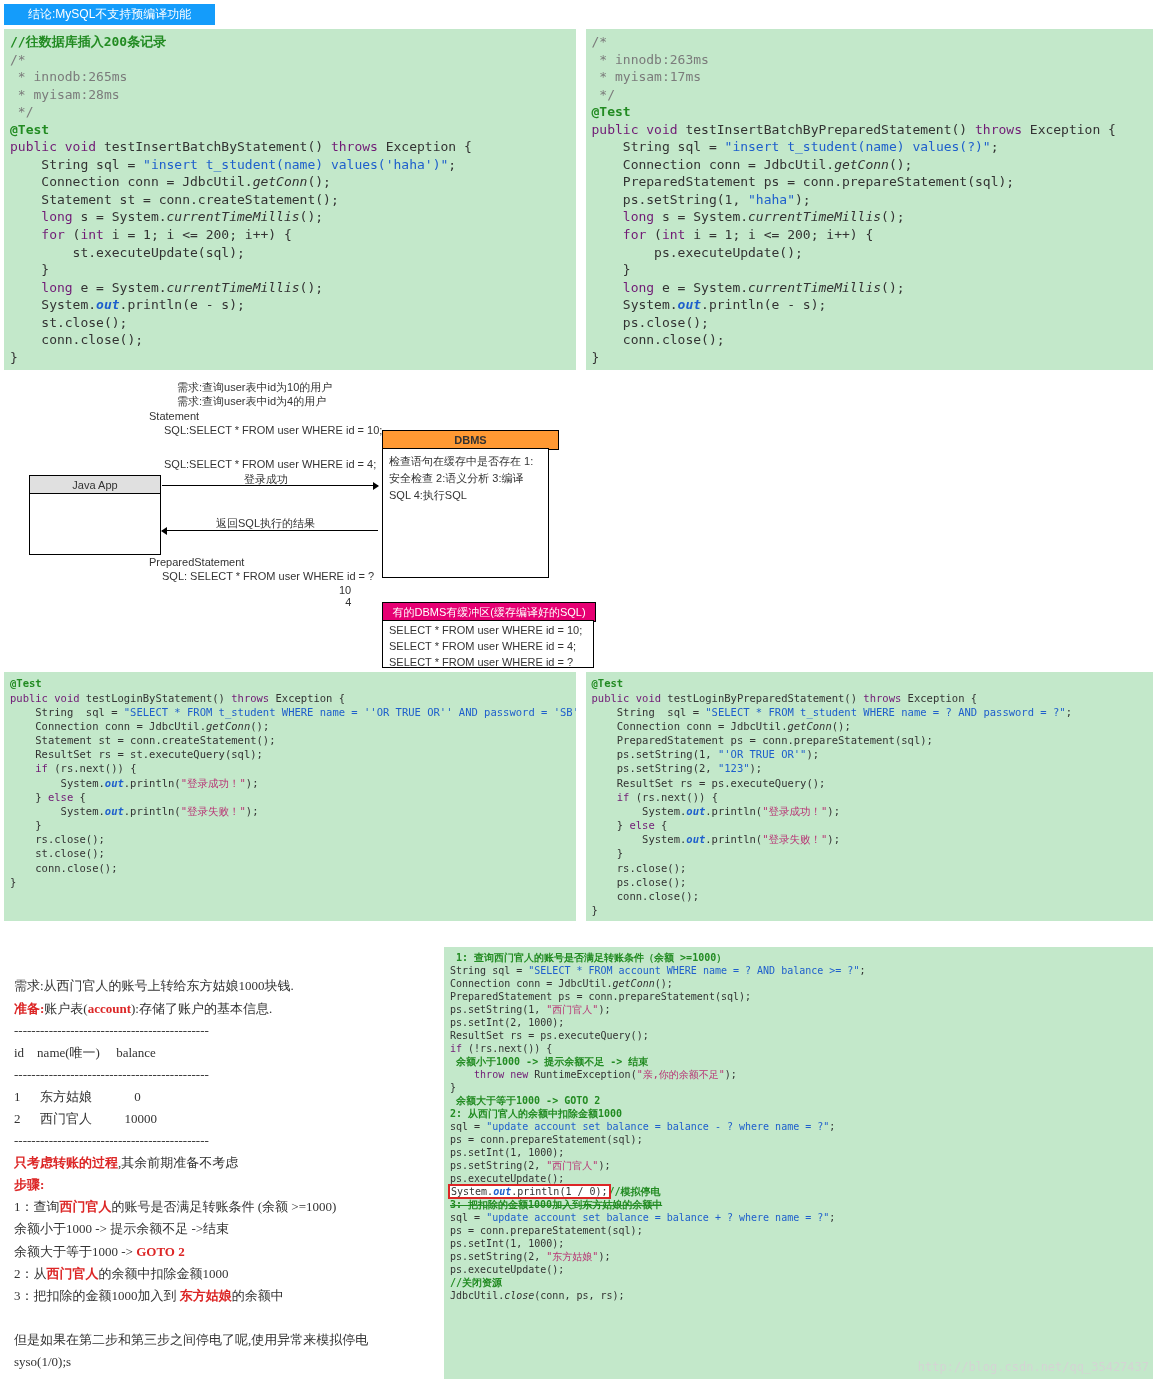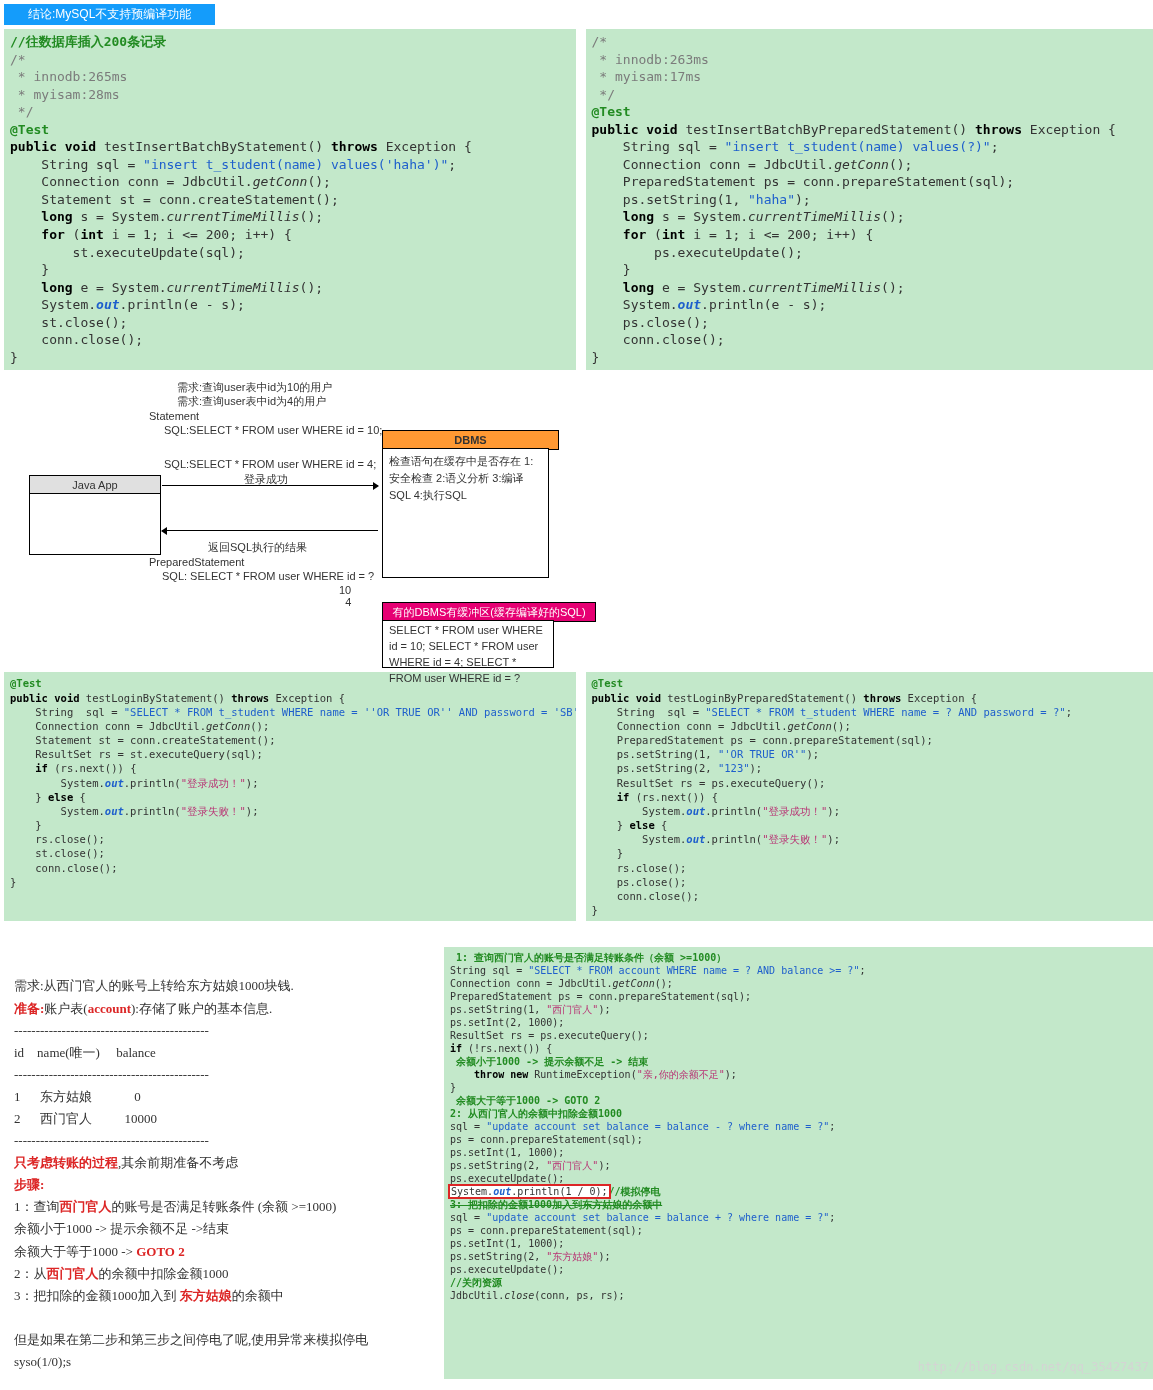--- a/index.html
+++ b/index.html
@@ -2,36 +2,36 @@
 <html><head>
 <meta charset="utf-8">
 <style>
   body { margin:0; padding:4px; font-family:"Microsoft YaHei", Arial, sans-serif; font-size:12px; color:#333; background:#fff; width:1153px; }
   .tag { background:#149cfb; color:#fff; padding:2px 24px; display:inline-block; margin-bottom:4px; }
   .row { display:flex; gap:10px; }
   .col { flex:1; }
   .code { background:#c3e8ca; padding:4px 6px; font-family:Consolas,monospace; white-space:pre; font-size:13px; line-height:1.35; overflow:hidden; }
   .code .cm { color:#7b7b7b; }
   .code .gr { color:#228b22;font-weight:bold; }
-  .code .kw { color:#000000; font-weight:bold; }
+  .code .kw { color:#701a75; font-weight:normal; }
   .code .str { color:#1e5fcc; }
   .code .st { color:#1e5fcc; font-weight:bold; font-style:italic; }
   .code .it { font-style:italic; }
   .code .hlred { background:#fff; outline:2px solid #dc2626; padding:0 1px; }
   .code .errstr { color:#b83374; }
   .small { font-size:10.5px; line-height:1.35; }
   .smallest { font-size:10px; line-height:1.3; }
   .diagram { position:relative; height:278px; margin:10px 0 14px 0; font-size:11px;}
   .box { position:absolute; border:1px solid #000; text-align:center; }
   .javaapp-h { top:95px; left:25px; width:130px; height:18px; line-height:18px; background:#e0e0e0;}
   .javaapp-b { top:113px; left:25px; width:130px; height:60px; background:#fff;}
   .dbms-h { top:50px; left:378px; width:175px; height:18px; line-height:18px; background:#ff9933; font-weight:bold;}
   .dbms-b { top:68px; left:378px; width:167px; height:130px; background:#fff; text-align:left; padding:4px 6px; box-sizing:border-box; line-height:1.55;}
   .cache-h { top:222px; left:378px; width:212px; height:18px; line-height:18px; background:#e60073; color:#fff; }
-  .cache-b { top:240px; left:378px; width:172px; height:48px; background:#fff; text-align:left; padding:2px 6px; box-sizing:border-box; line-height:1.45;}
+  .cache-b { top:240px; left:378px; width:212px; height:48px; background:#fff; text-align:left; padding:2px 6px; box-sizing:border-box; line-height:1.45;}
   .lbl { position:absolute; white-space:pre; }
   .arrow { position:absolute; background:#000; height:1px;}
   .arrow::after{content:"";position:absolute;right:-1px;top:-3px;border-left:6px solid #000;border-top:4px solid transparent;border-bottom:4px solid transparent;}
   .arrow.left::after{right:auto;left:-1px;border-left:none;border-right:6px solid #000;}
   .txtdoc { padding:6px 10px; font-size:13px; line-height:1.7; font-family:"Microsoft YaHei"; }
   .txtdoc .red{color:#dc2626;font-weight:bold;}
   .watermark{position:absolute;right:8px;bottom:4px;color:#d4d4d4;font-size:12px;}
 </style>
 </head>
 <body>
@@ -85,21 +85,21 @@
   <div class="lbl" style="top:0;left:173px;">需求:查询user表中id为10的用户</div>
   <div class="lbl" style="top:14px;left:173px;">需求:查询user表中id为4的用户</div>
   <div class="lbl" style="top:30px;left:145px;">Statement</div>
   <div class="lbl" style="top:44px;left:160px;">SQL:SELECT * FROM user WHERE id = 10;</div>
   <div class="lbl" style="top:78px;left:160px;">SQL:SELECT * FROM user WHERE id = 4;</div>
   <div class="box javaapp-h">Java App</div>
   <div class="box javaapp-b"></div>
   <div class="arrow" style="top:105px;left:158px;width:216px;"></div>
   <div class="lbl" style="top:92px;left:240px;">登录成功</div>
   <div class="arrow left" style="top:150px;left:158px;width:216px;"></div>
-  <div class="lbl" style="top:136px;left:204px;margin-top:24px;">返回SQL执行的结果</div>
+  <div class="lbl" style="top:136px;left:212px;">返回SQL执行的结果</div>
   <div class="lbl" style="top:176px;left:145px;">PreparedStatement</div>
   <div class="lbl" style="top:190px;left:158px;">SQL: SELECT * FROM user WHERE id = ?</div>
   <div class="lbl" style="top:204px;left:335px;text-align:right;">10
 4</div>
   <div class="box dbms-h">DBMS</div>
   <div class="box dbms-b">检查语句在缓存中是否存在
 1:安全检查
 
 2:语义分析
 

